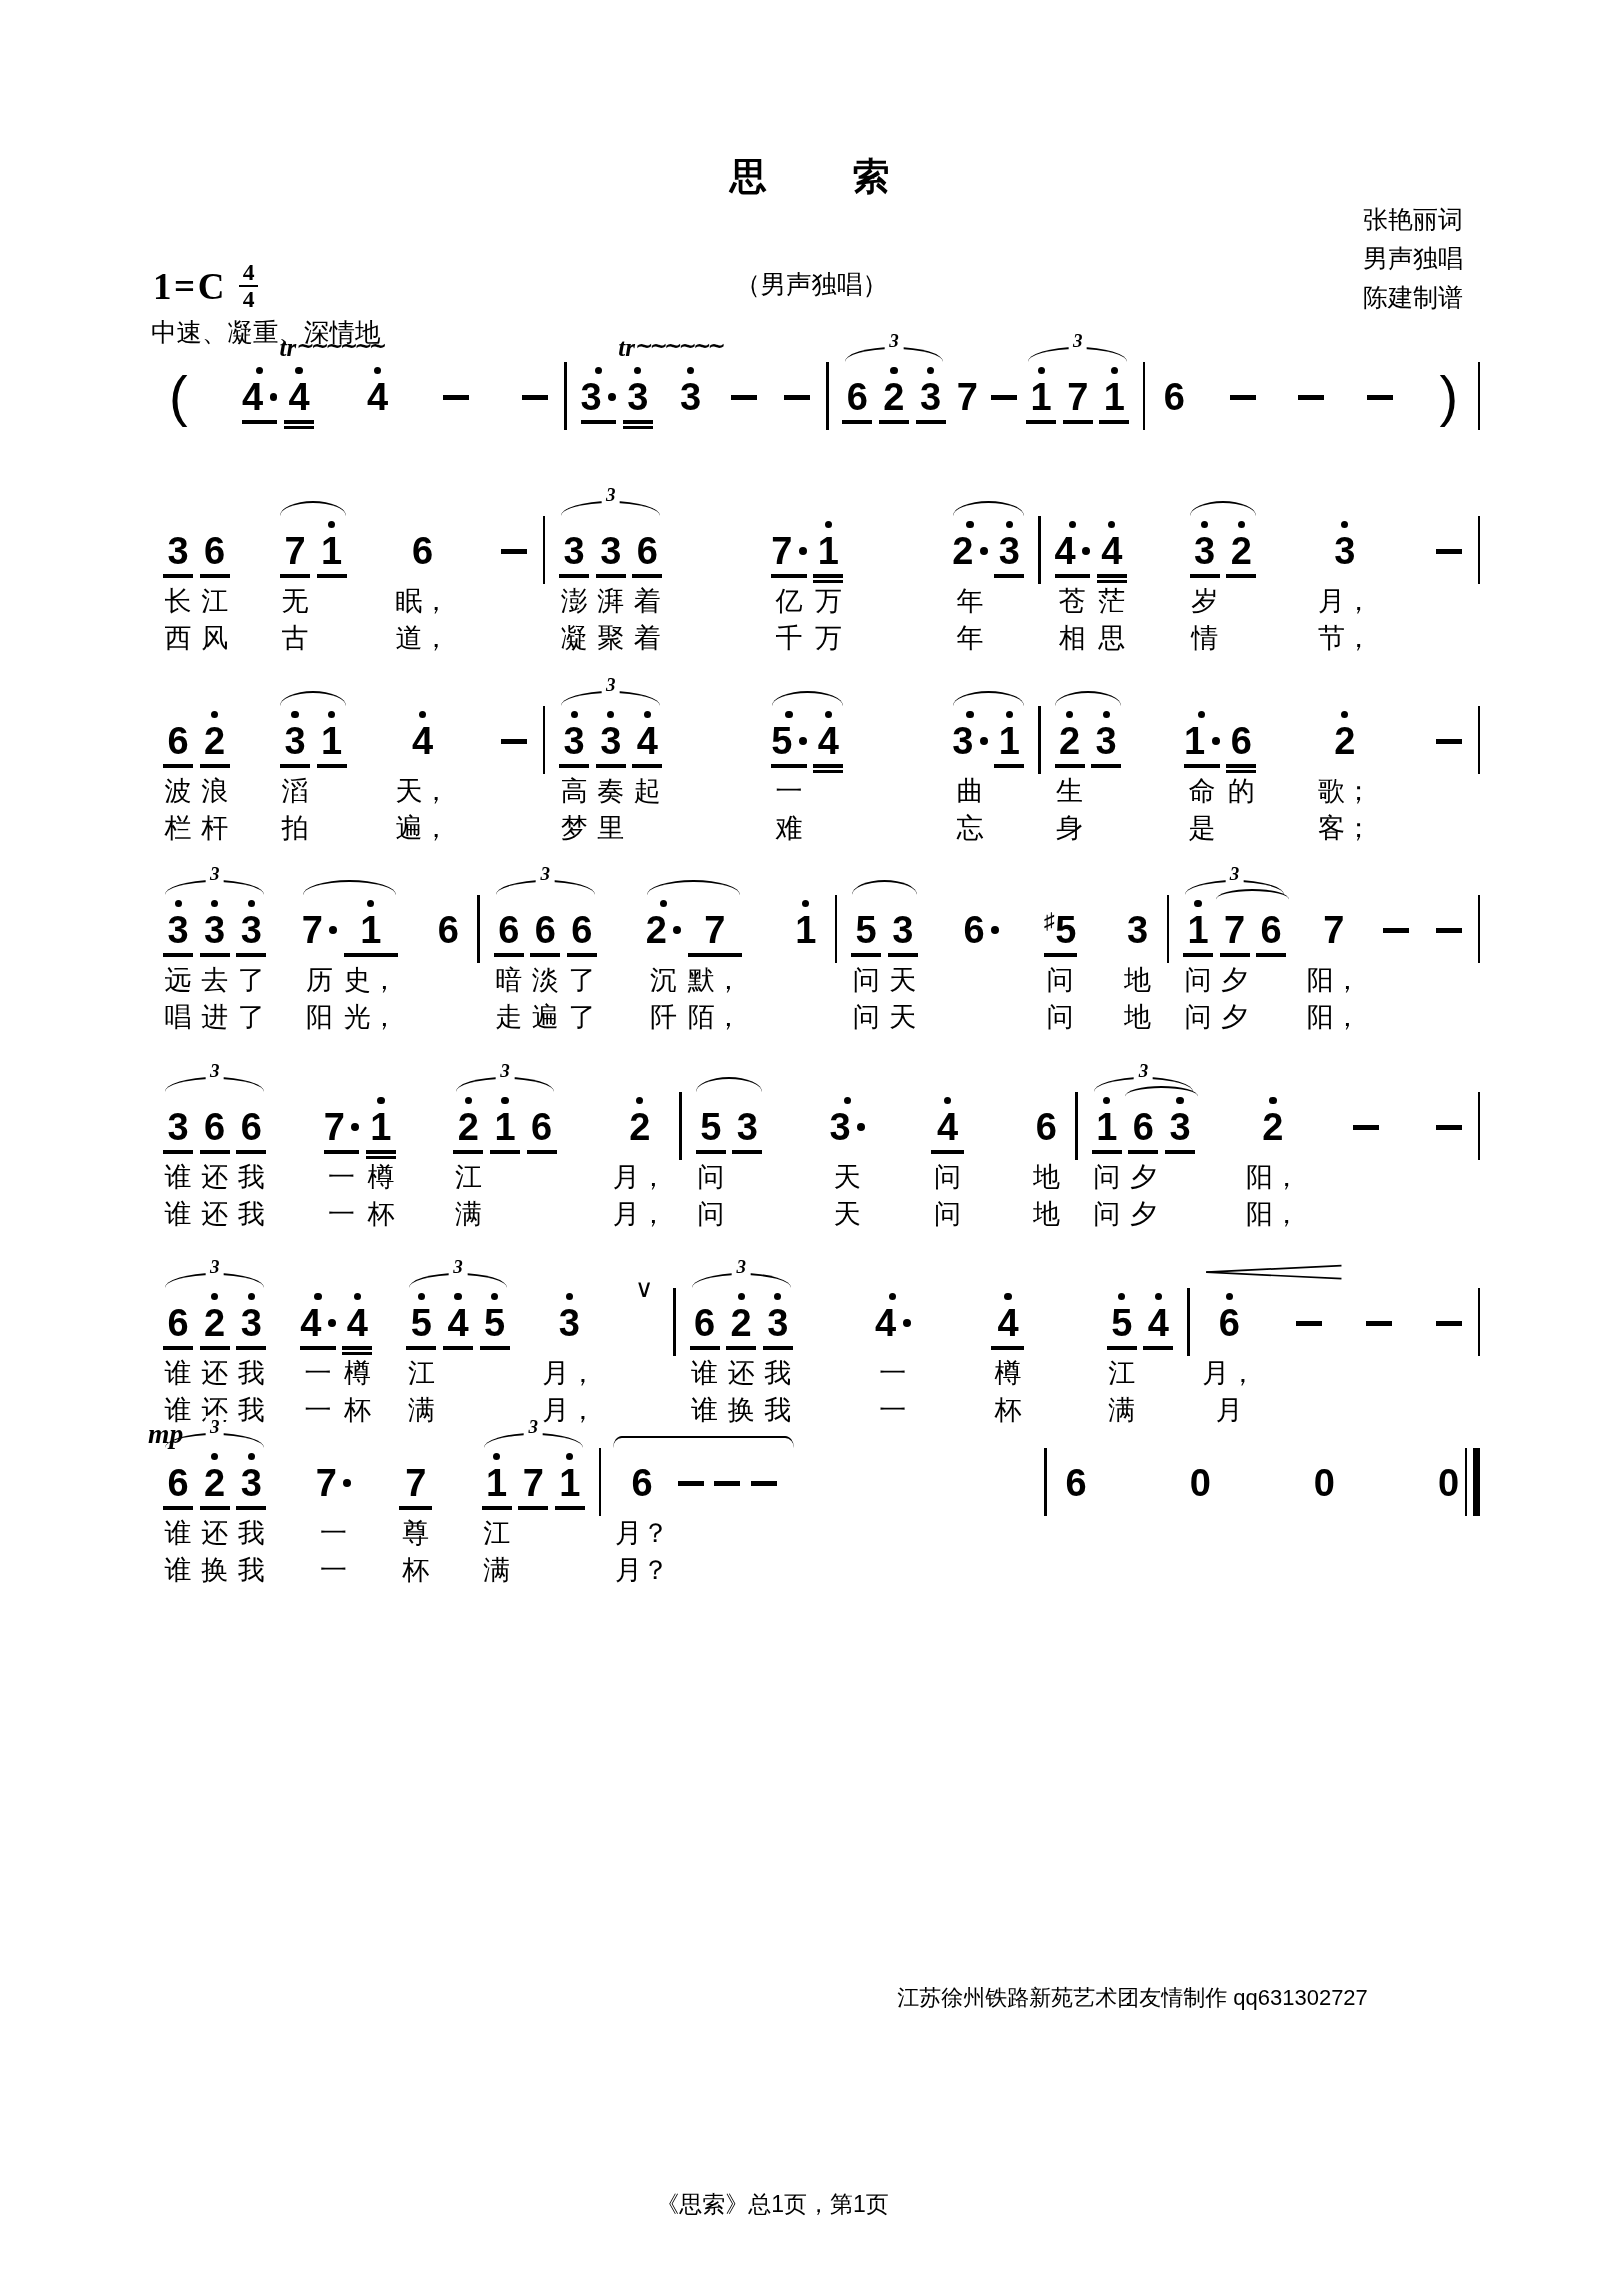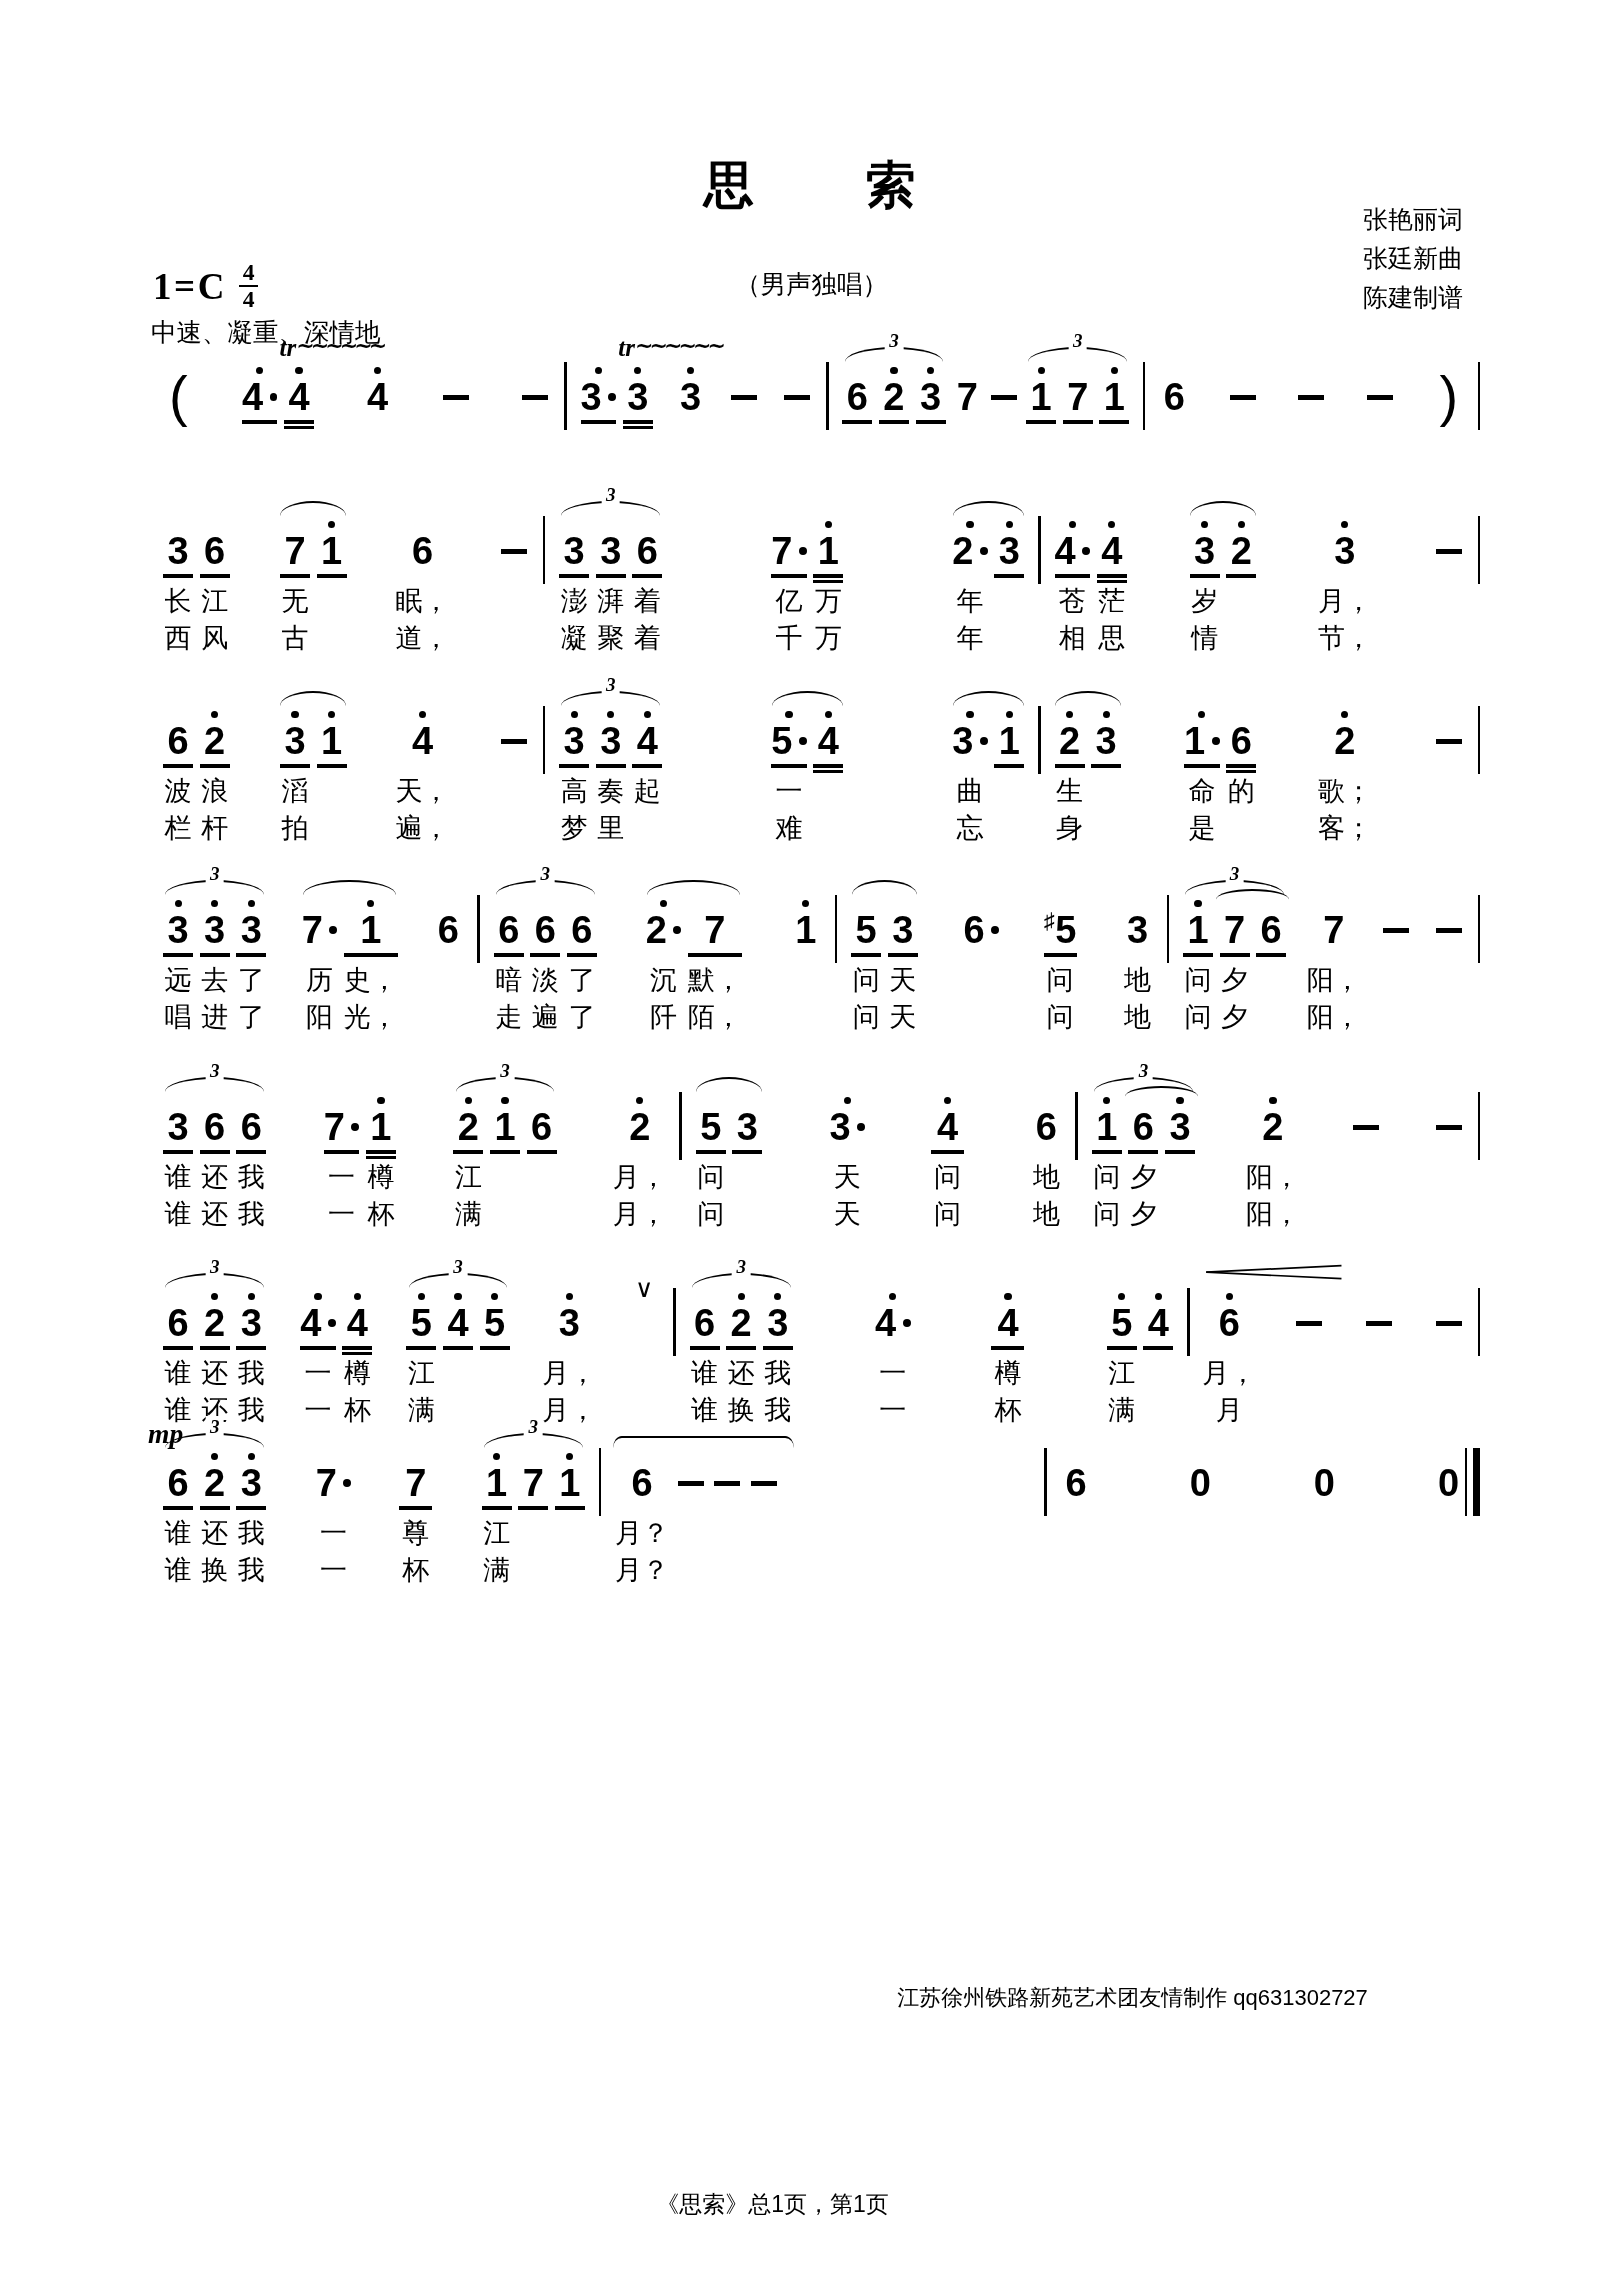--- a/index.html
+++ b/index.html
@@ -1,20 +1,20 @@
 <!DOCTYPE html>
 <html style="font-size:10.5px"><head>
 <meta charset="utf-8">
 <style>
   html,body{margin:0;padding:0;background:#e8e8e8;}
   #page{position:relative;width:1623px;height:2295px;background:#ffffff;margin:0 auto;
         font-family:"Liberation Sans",sans-serif;color:#000;overflow:hidden;}
   
   #title{position:absolute;top:152px;left:0;width:100%;text-align:center;
-         font-size:50px;font-weight:700;letter-spacing:3.9px;}
+         font-size:37px;font-weight:700;letter-spacing:3.9px;}
   #credits{position:absolute;top:200px;right:160px;text-align:center;
            font-size:25px;line-height:39px;}
   #keyblock{position:absolute;top:260px;left:153px;display:flex;align-items:center;
             font-family:"Liberation Serif",serif;font-weight:700;}
   #keysig{font-size:37px;letter-spacing:2.6px;}
   .frac{display:inline-flex;flex-direction:column;align-items:center;margin-left:11.8px;
         font-size:23.6px;line-height:25px;}
   .frac .num{border-bottom:2.6px solid #000;padding:0 3.9px;}
   #subtitle{position:absolute;top:267px;left:0;width:100%;text-align:center;font-size:25.5px;}
   #tempo{position:absolute;top:315px;left:151px;font-size:25.5px;}
@@ -60,21 +60,21 @@
   #production{position:absolute;top:1983px;left:753px;width:759px;text-align:center;font-size:22px;}
   #pagefooter{position:absolute;top:2189px;left:380px;width:785px;text-align:center;font-size:23px;}
 </style>
 </head>
 <body>
 
 <div id="page">
   <div id="title">思　　索</div>
   <div id="credits">
     <div>张艳丽词</div>
-    <div>张廷新曲</div>
+    <div>男声独唱</div>
     <div>陈建制谱</div>
   </div>
   <div id="keyblock">
     <span id="keysig">1=C</span>
     <span class="frac">
       <span class="num">4</span>
       <span>4</span>
     </span>
   </div>
   <div id="subtitle">（男声独唱）</div>

